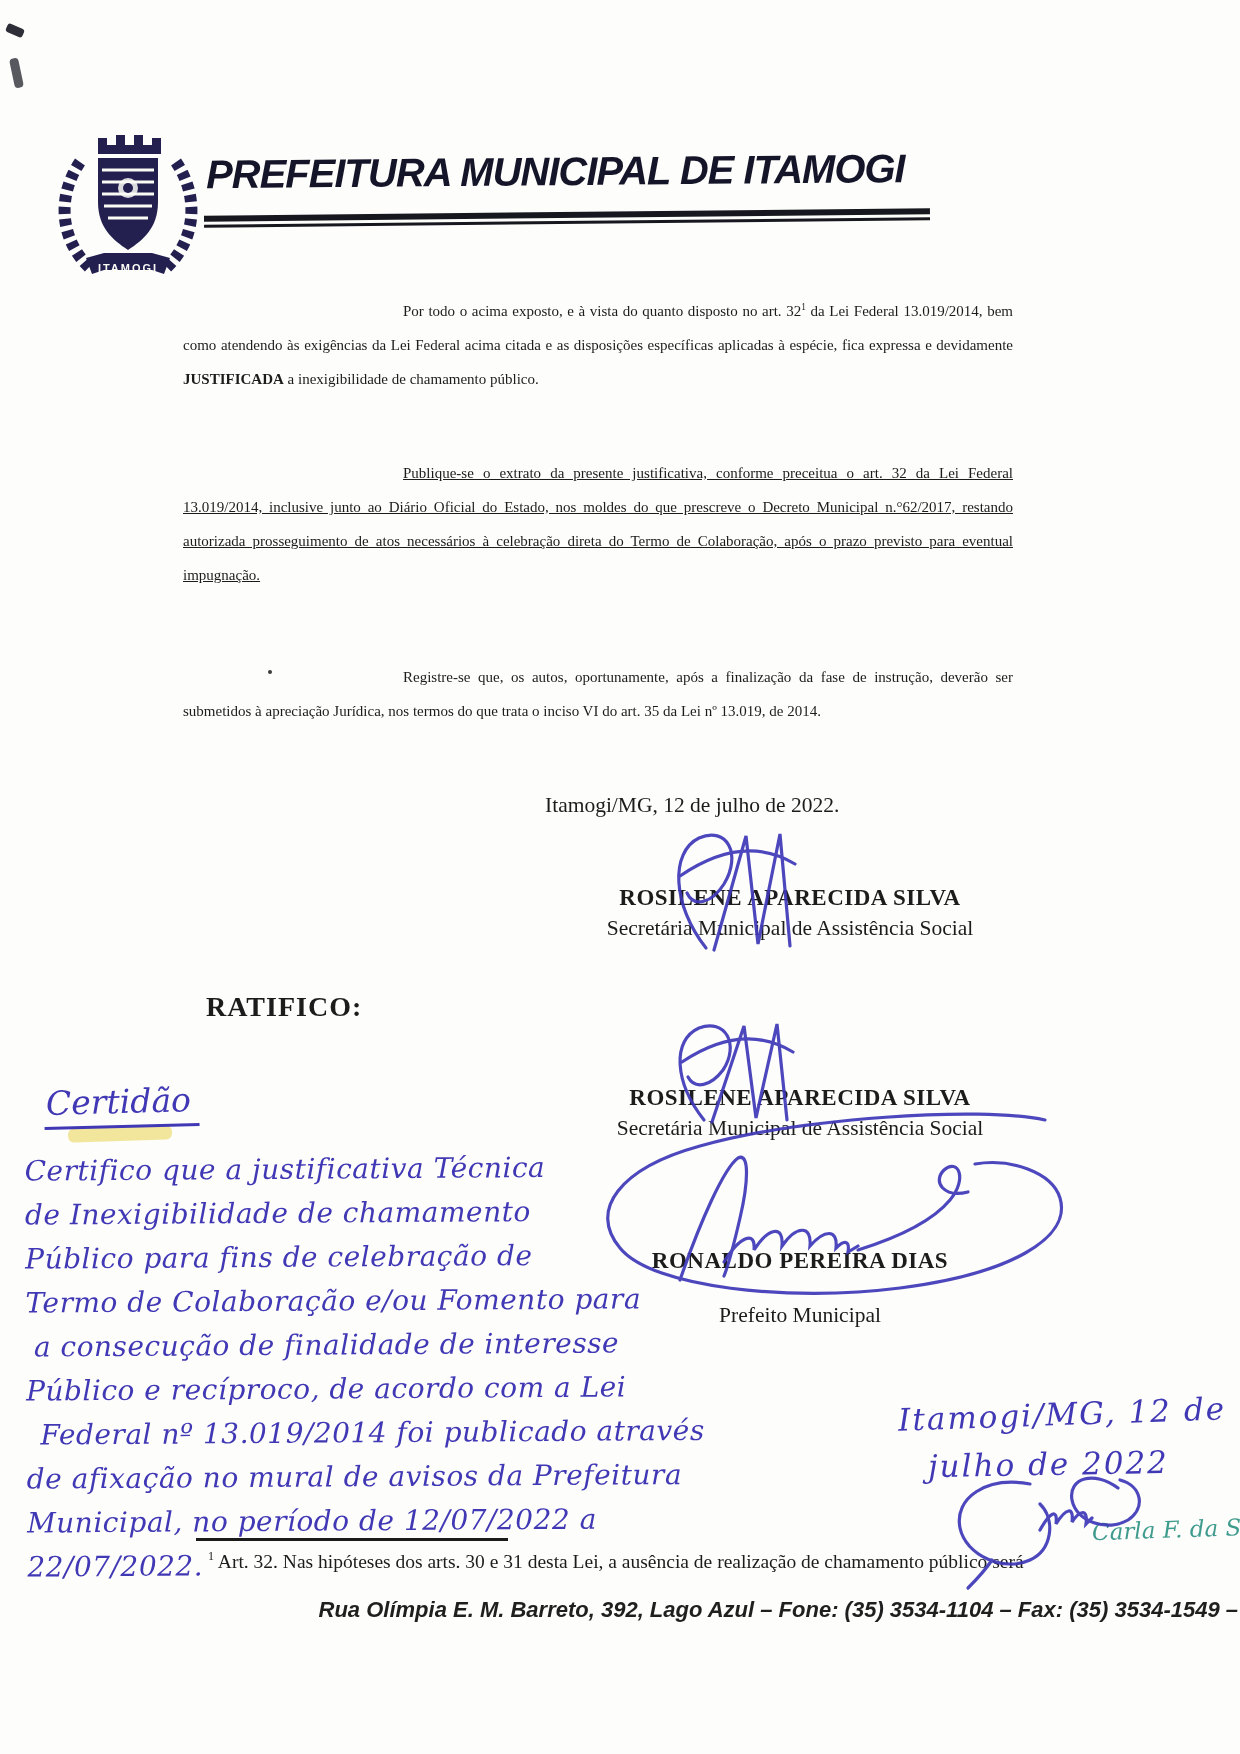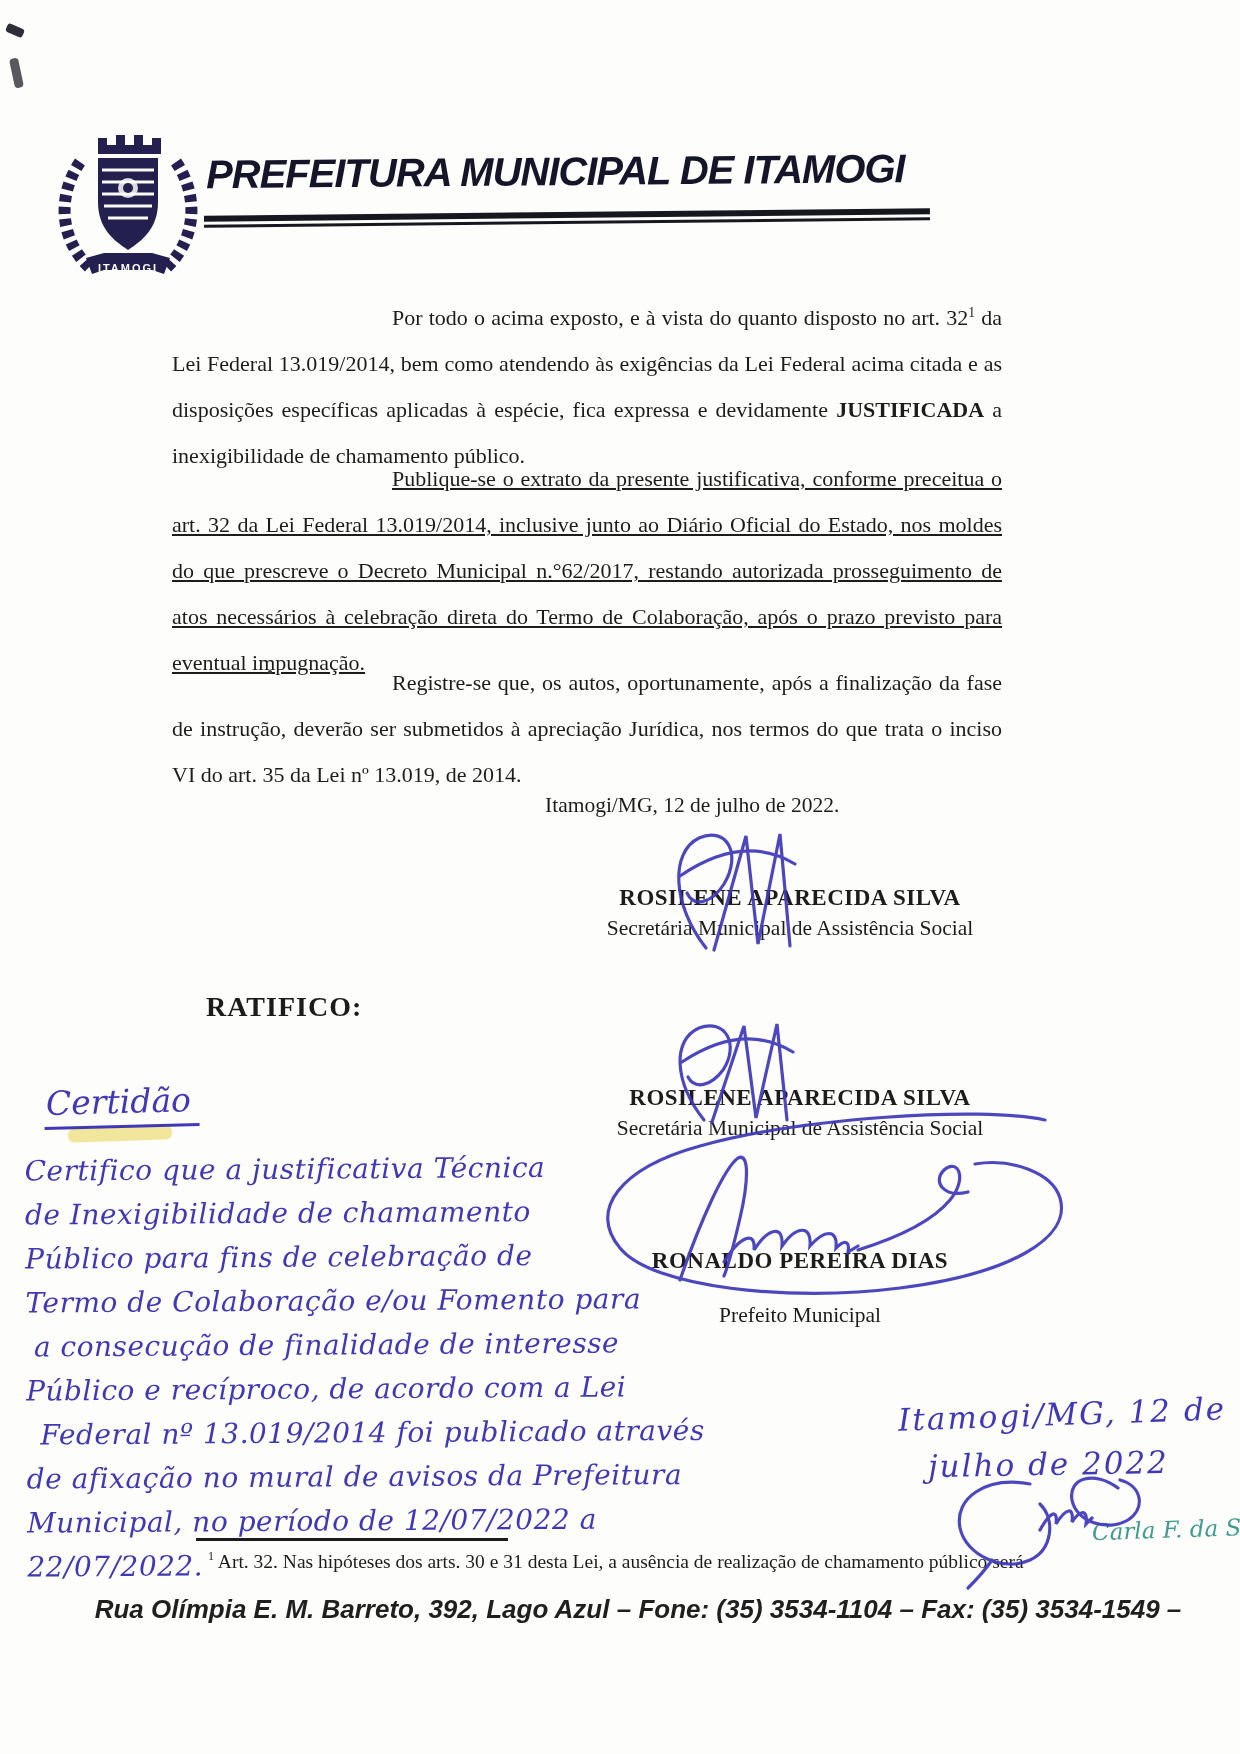--- a/index.html
+++ b/index.html
@@ -13,22 +13,22 @@
   .doc-title {
     position:absolute; left:206px; top:149px; width:740px; white-space:nowrap;
     font-family:"Liberation Sans", sans-serif; font-weight:bold; font-style:italic;
     font-size:40px; letter-spacing:-1px; color:#15152a; transform:rotate(-0.5deg);
   }
   .head-rule { position:absolute; left:204px; top:212px; width:726px; transform:rotate(-0.6deg); }
   .head-rule .bar1 { height:6px; background:#17171f; }
   .head-rule .bar2 { height:3px; background:#17171f; margin-top:3px; }
   
   .para {
-    position:absolute; left:172px; width:830px;
-    font-size:22px; line-height:46px; text-align:justify; text-indent:220px;
+    position:absolute; left:183px; width:830px;
+    font-size:15px; line-height:34px; text-align:justify; text-indent:220px;
   }
   .p1 { top:290px; }
   .p2 { top:456px;text-decoration:underline; }
   .p3 { top:660px; }
   .para sup { font-size:0.62em; vertical-align:super; }
   .para .bold { font-weight:bold; }
   .dateline { position:absolute; left:545px; top:793px; font-size:21.5px; }
   .ink-speck { position:absolute; left:268px; top:670px; width:4px; height:4px; border-radius:50%; background:#3a3a3a; }
   
   .sig-block { position:absolute; width:470px; text-align:center; }
@@ -58,23 +58,23 @@
   .hand-date1 { position:absolute; left:898px; top:1396px; font-size:31px; letter-spacing:2px; transform:rotate(-2deg); }
   .hand-date2 { position:absolute; left:928px; top:1446px; font-size:31px; letter-spacing:2px; transform:rotate(-1deg); }
   .signer-name { position:absolute; left:1092px; top:1516px; font-size:23px; color:#3f9b8e; transform:rotate(-2deg); white-space:nowrap; }
   
   .fn-rule { position:absolute; left:196px; top:1538px; width:312px; height:3px; background:#1b1b1b; }
   .fn-line { position:absolute; left:208px; width:830px; font-size:19.5px; }
   .fn1 { top:1549px; }
   .fn2 { top:1576px; }
   .fn-line sup { font-size:0.62em; vertical-align:super; }
   .footer {
-    position:absolute; left:38px; top:1596px; width:1200px; text-align:center;
+    position:absolute; left:38px; top:1596px; width:1200px; text-align:right;
     font-family:"Liberation Sans", sans-serif; font-weight:bold; font-style:italic;
-    font-size:26px; line-height:27px; color:#1f1f1f;
+    font-size:22px; line-height:27px; color:#1f1f1f;
   }
   
   .ink-overlay { position:absolute; left:0; top:0; width:1240px; height:1754px; pointer-events:none; }
   .scan-artifact { position:absolute; background:#2e2e38; }
   .art1 { left:6px; top:26px; width:18px; height:9px; transform:rotate(24deg); border-radius:3px; }
   .art2 { left:12px; top:58px; width:9px; height:30px; transform:rotate(-12deg); border-radius:4px; opacity:.8; }
 </style>
 </head>
 <body>
 

